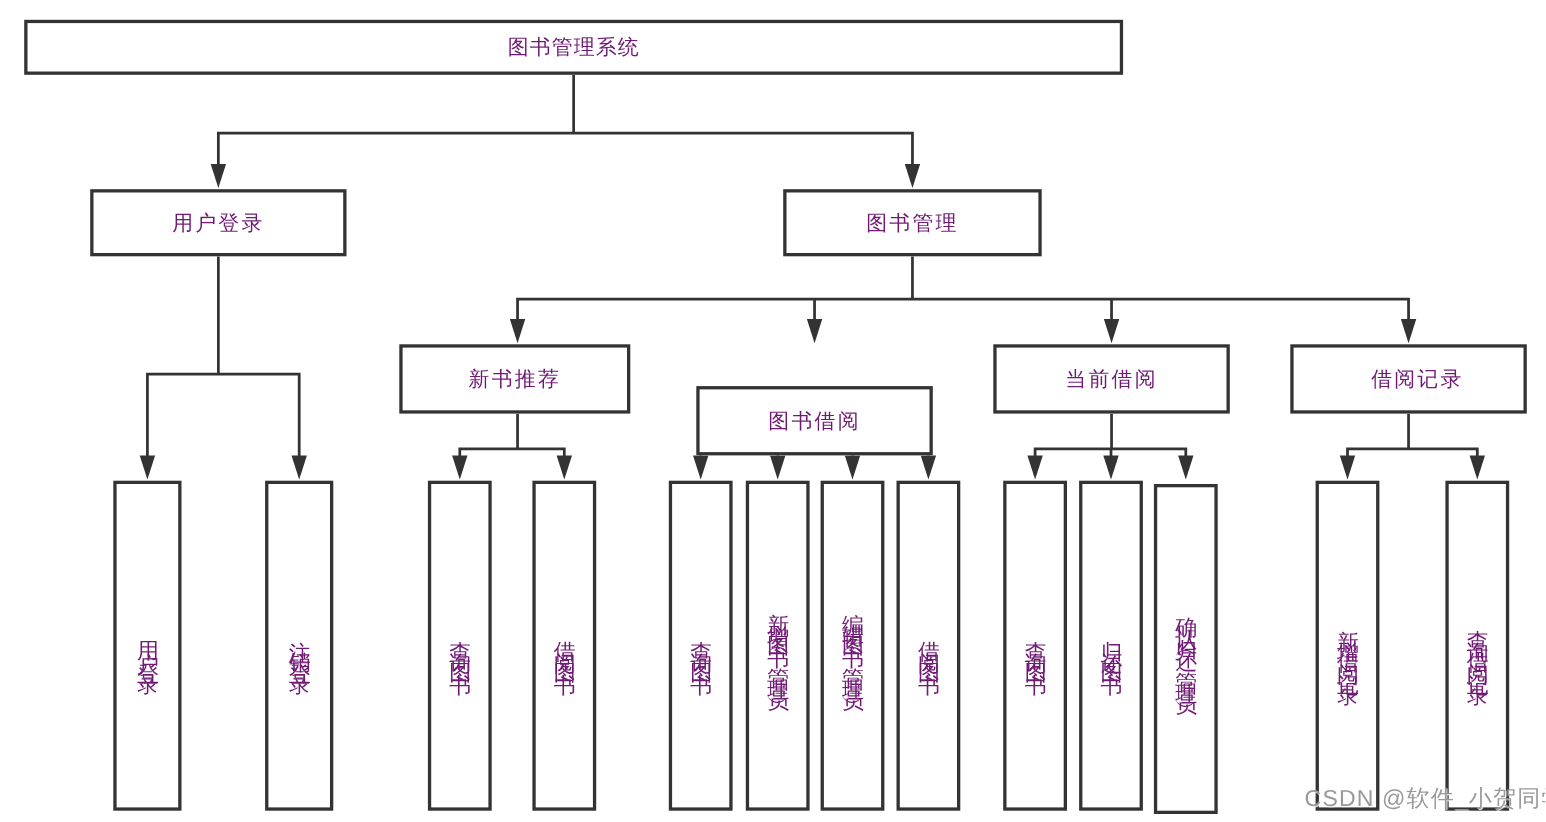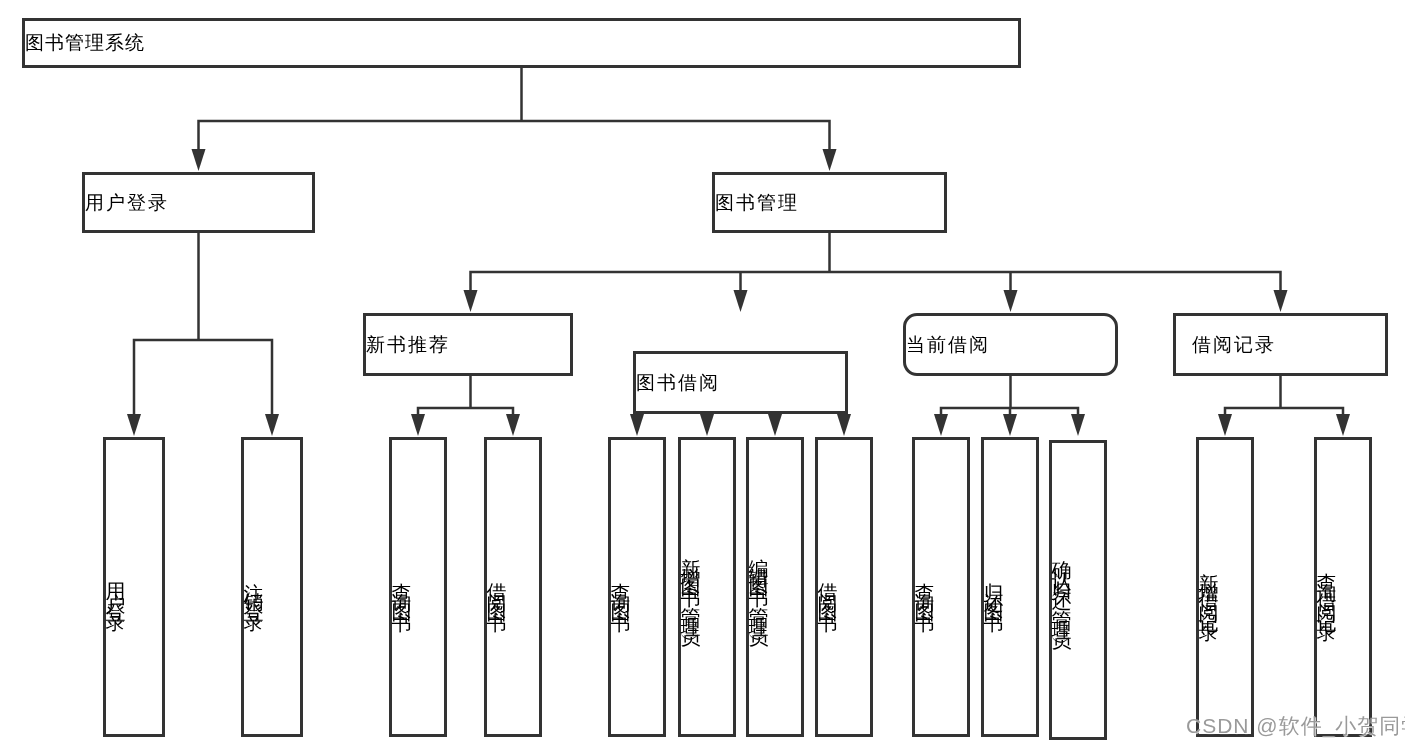--- a/index.html
+++ b/index.html
@@ -22,21 +22,22 @@
     width: 1405px;
     height: 747px;
   }
   .box {
     position: absolute;
     box-sizing: border-box;
     background: #ffffff;
     border: 3px solid #333333;
     display: flex;
     align-items: center;
-    color: #000000;
+    justify-content: center;
+    color: #701a75;
     z-index: 2;
   }
   .h-label {
     font-size: 19px;
     letter-spacing: 2px;
     white-space: nowrap;
   }
   .root-label {
     font-size: 19px;
     letter-spacing: 1px;
@@ -128,21 +129,21 @@
   <div class="box" style="left:712px; top:172px; width:235px; height:61px;">
     <span class="h-label">图书管理</span>
   </div>
 
   <div class="box" style="left:363px; top:313px; width:210px; height:63px;">
     <span class="h-label">新书推荐</span>
   </div>
   <div class="box" style="left:633px; top:313px; width:215px; height:63px;margin-top:38px;">
     <span class="h-label">图书借阅</span>
   </div>
-  <div class="box" style="left:903px; top:313px; width:215px; height:63px;border-radius:14px;">
+  <div class="box" style="left:903px; top:313px; width:215px; height:63px;">
     <span class="h-label">当前借阅</span>
   </div>
   <div class="box" style="left:1173px; top:313px; width:215px; height:63px;padding-left:16px;">
     <span class="h-label">借阅记录</span>
   </div>
 
   <div class="box" style="left:103px; top:437px; width:62px; height:300px;">
     <span class="v-label">用户登录</span>
   </div>
   <div class="box" style="left:241px; top:437px; width:62px; height:300px;">

